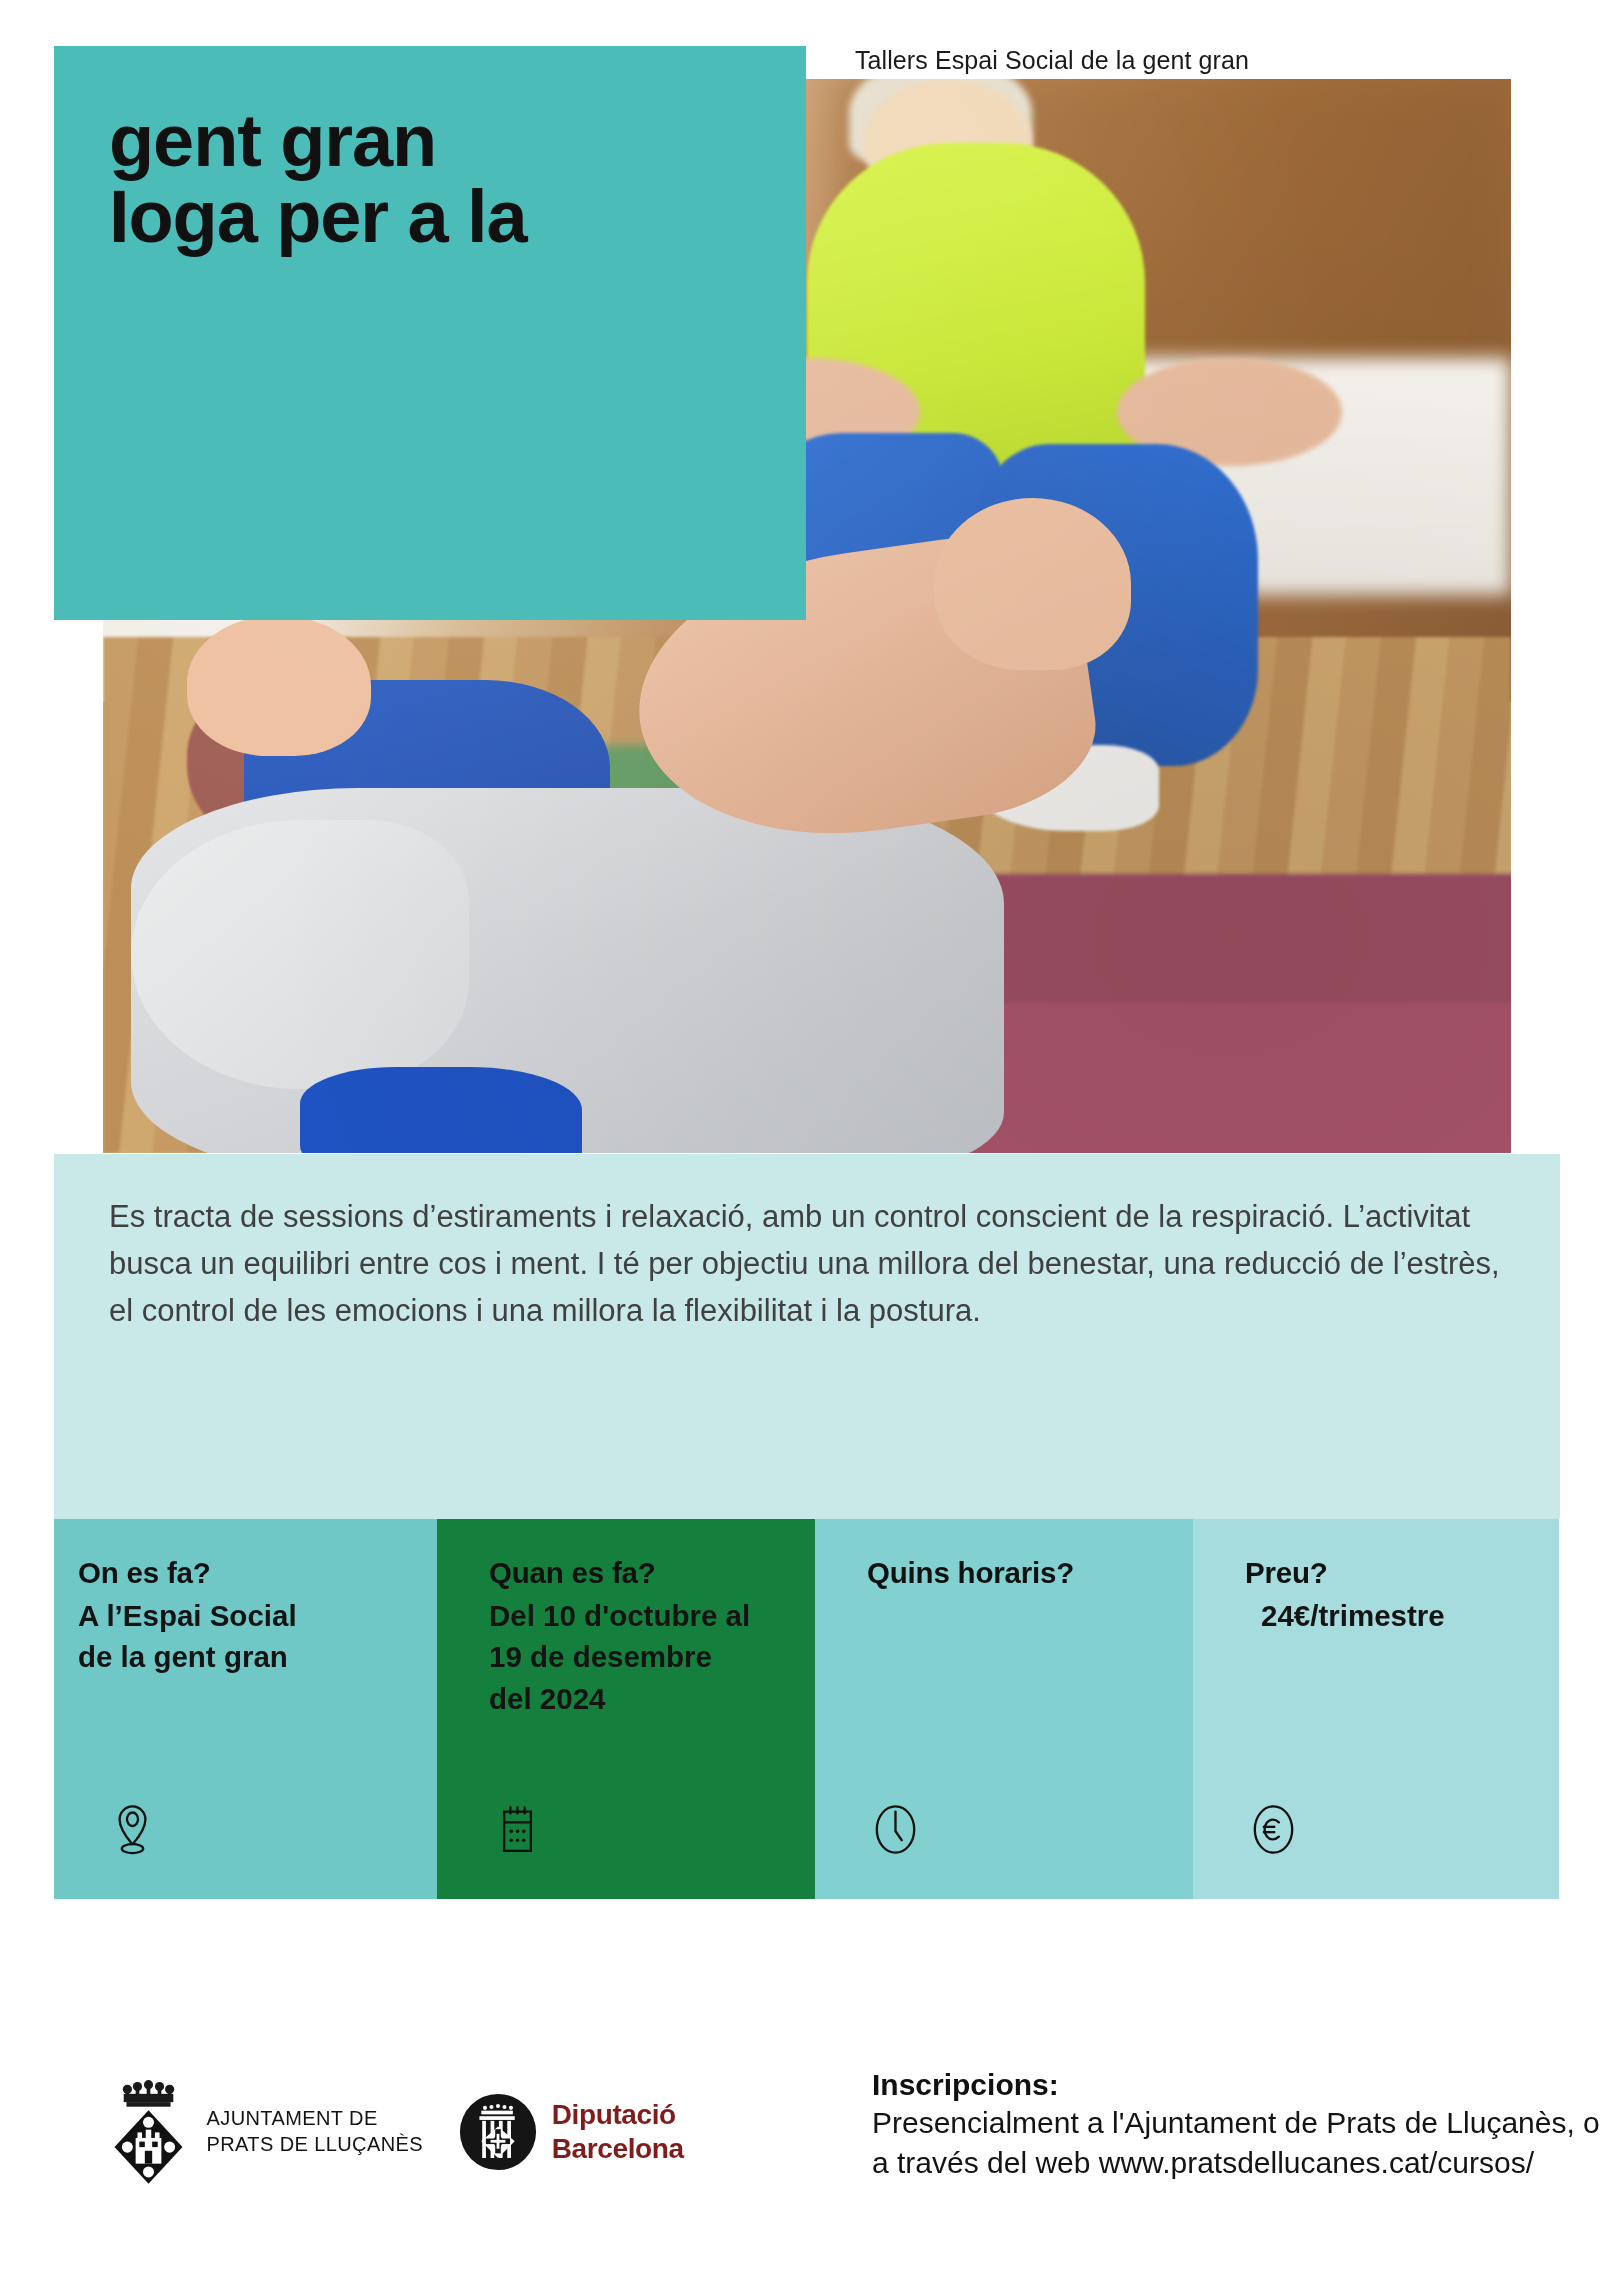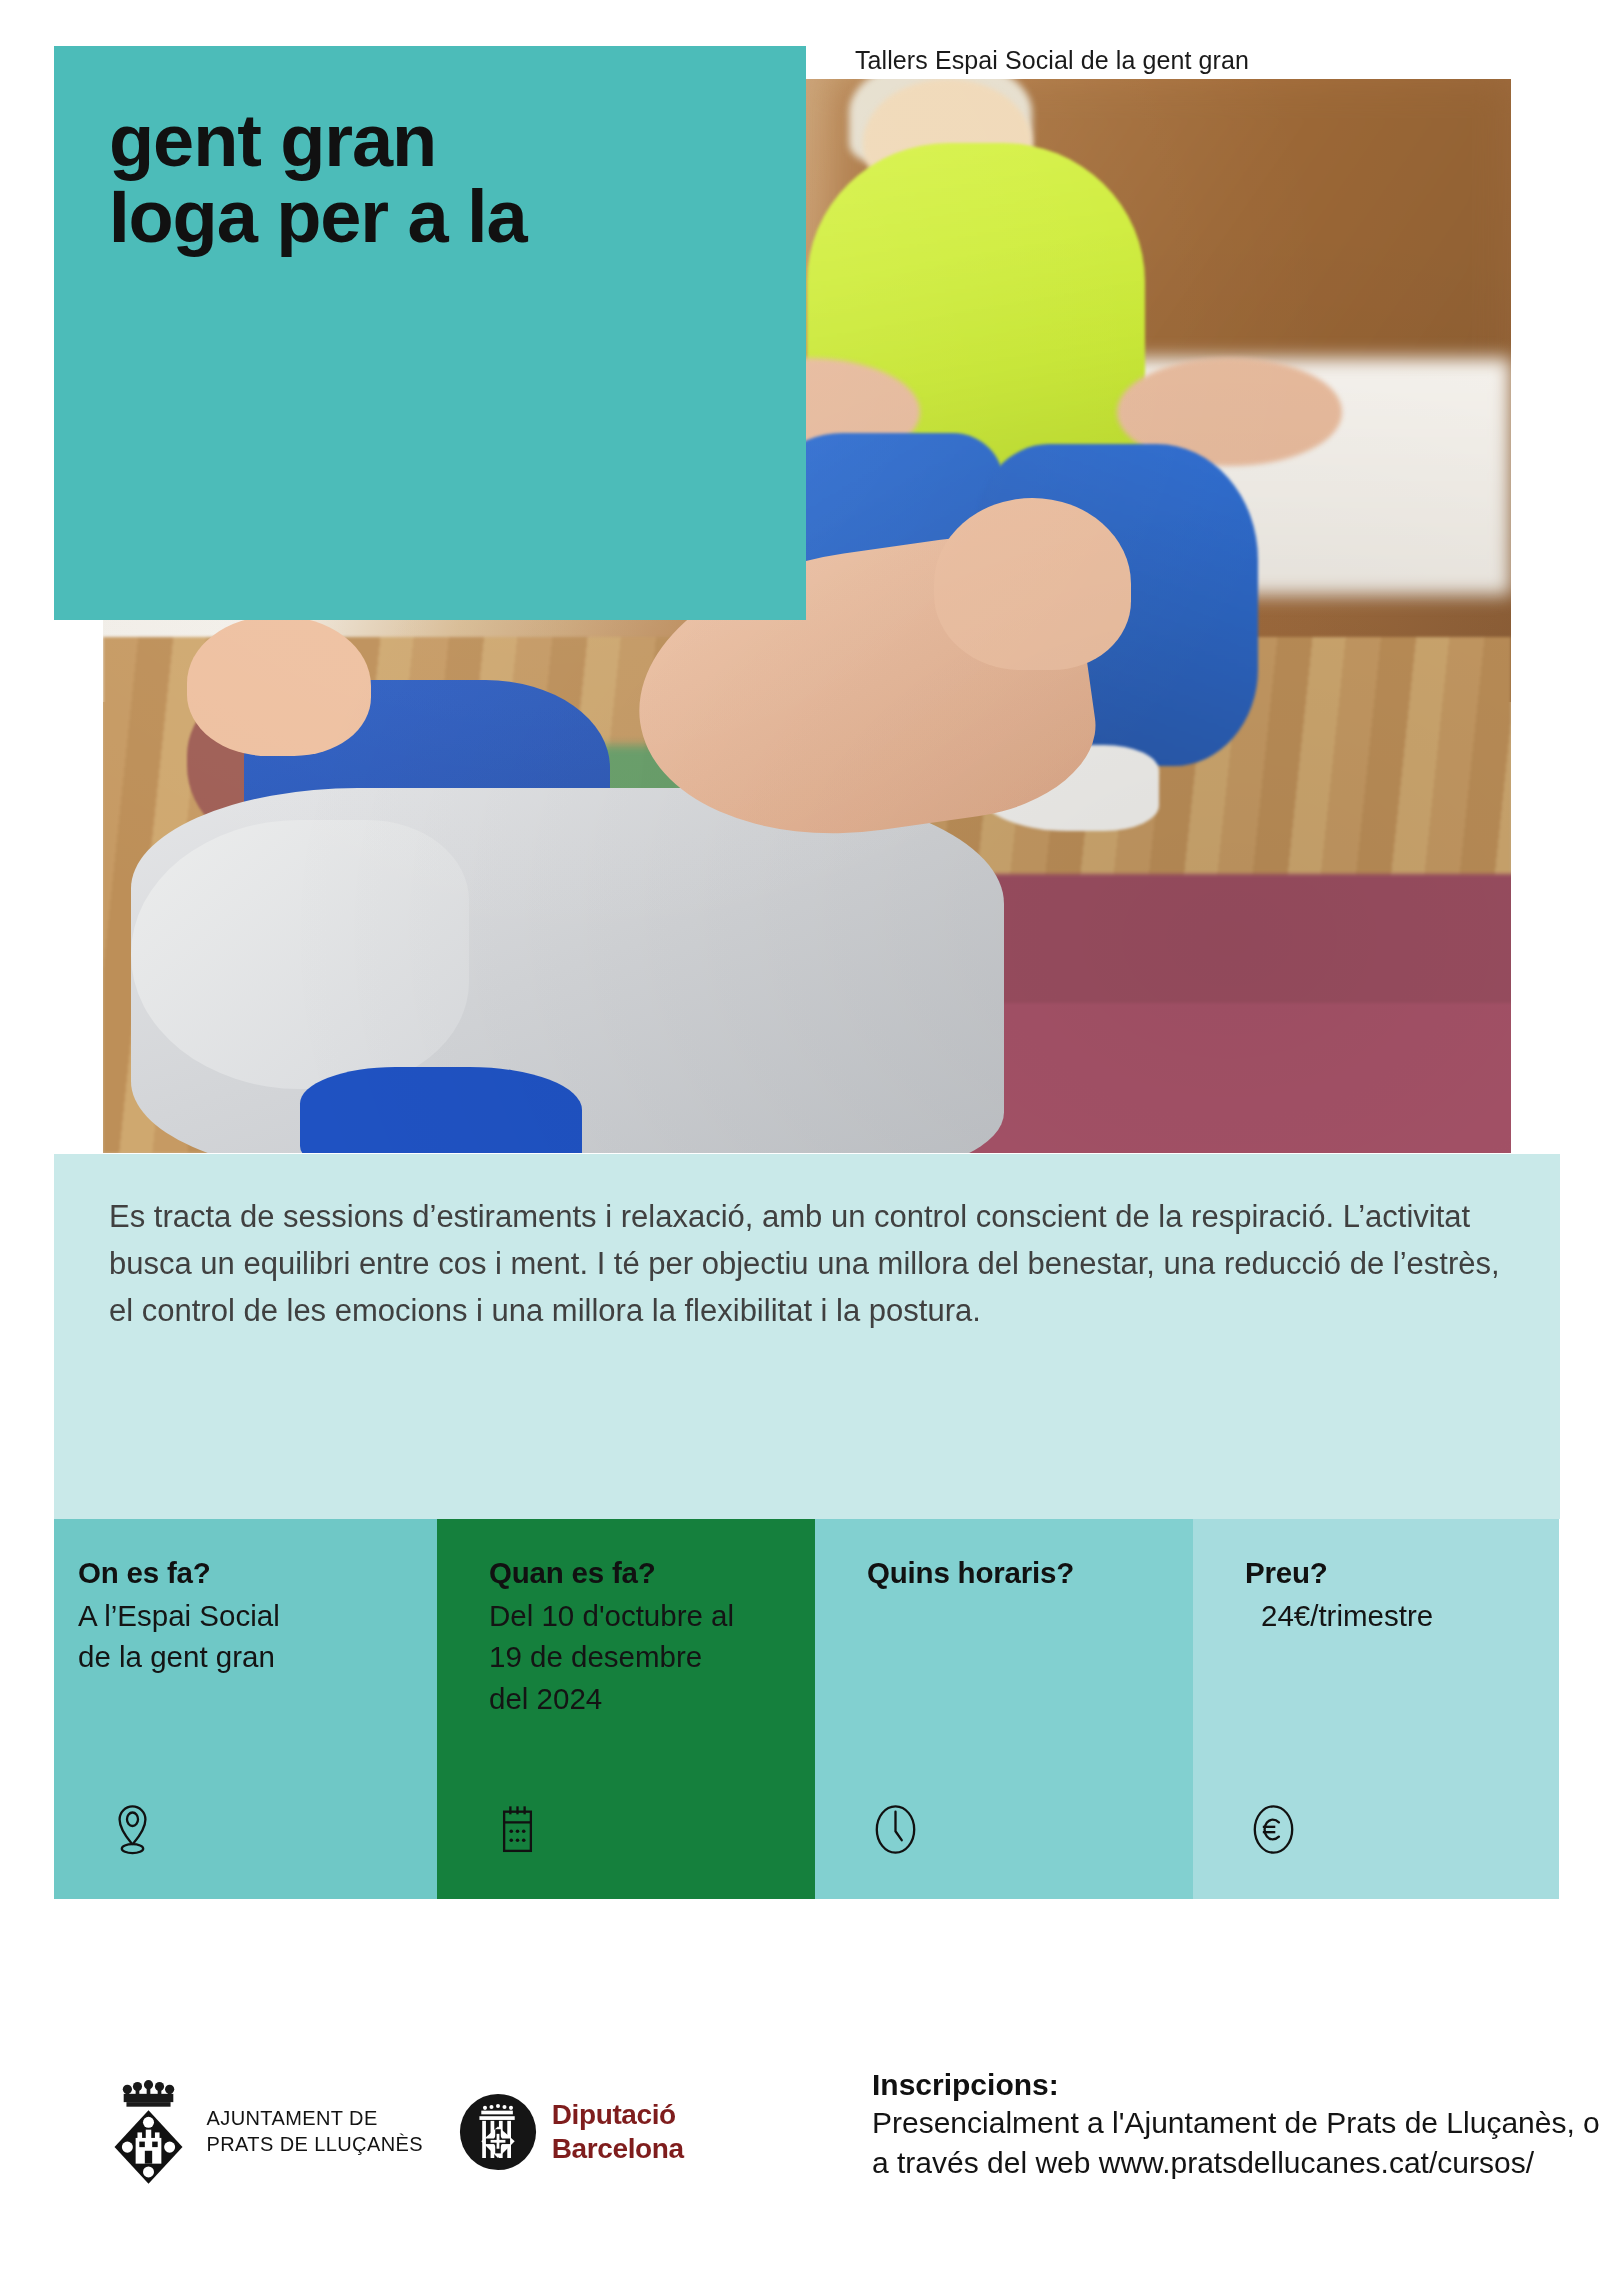--- a/index.html
+++ b/index.html
@@ -247,20 +247,21 @@
     font-size: 29.5px;
     font-weight: 700;
     color: #111111;
     margin-bottom: 4.6px;
     letter-spacing: -0.2px;
   }
   .info-a {
     font-size: 29.5px;
     line-height: 1.42;
     color: #141414;
+    font-weight: bold;
   }
   .info-col.c3 .info-a { line-height: 1.62; }
 
   .info-icon {
     position: absolute;
     left: 52px;
     bottom: 41px;
     width: 57px;
     height: 57px;
   }

